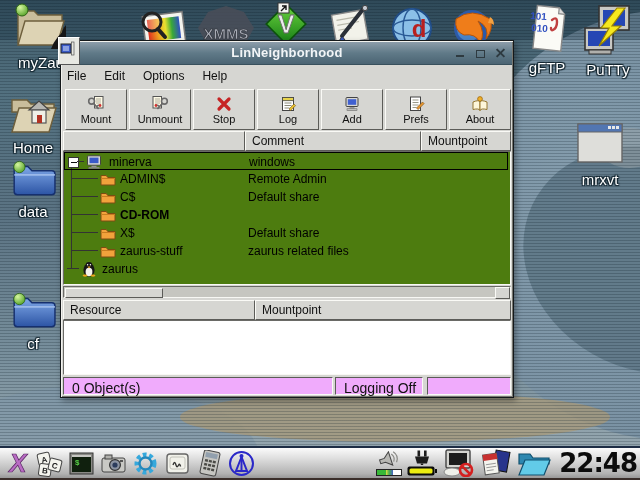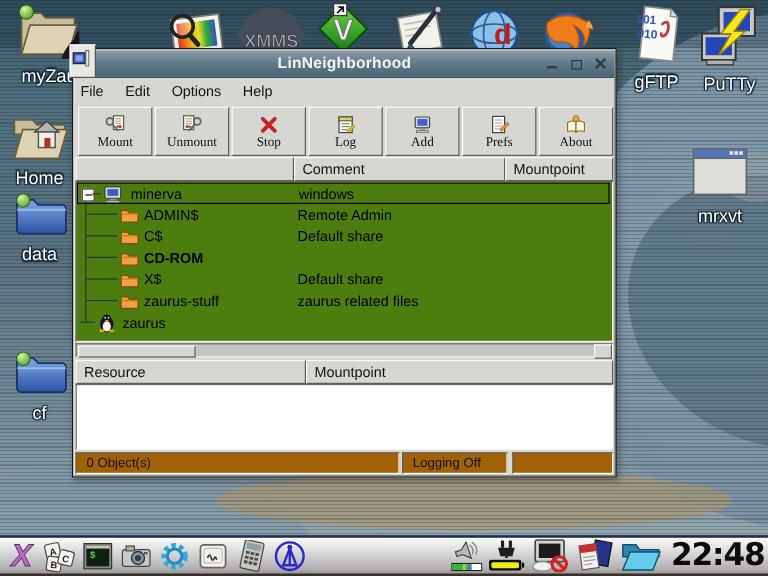--- a/index.html
+++ b/index.html
@@ -44,21 +44,21 @@
   .ctrl-close::before,.ctrl-close::after{content:"";position:absolute;left:0px;top:4.5px;width:11px;height:2px;background:#2e3a40;}
   .ctrl-close::before{transform:rotate(45deg);} .ctrl-close::after{transform:rotate(-45deg);}
   #menubar{position:absolute;left:2px;top:24px;right:2px;height:21px;background:#d6d6d2;
        font-size:12px;color:#111;display:flex;align-items:center;}
   .menu-item{padding:2px 4px;margin-left:10px;}
   .menu-item:first-child{margin-left:0;}
   #toolbar{position:absolute;left:2px;top:46px;right:2px;height:43px;display:flex;}
   .tbtn{width:60px;height:39px;margin:2px 0 0 2px;background:#d6d6d2;
        border:1px solid;border-color:#fafaf6 #5c5c58 #5c5c58 #fafaf6;
        display:flex;flex-direction:column;align-items:center;justify-content:center;gap:1px;}
-  .tbtn .tlab{font-size:11px;color:#111;line-height:11px;font-family:Liberation Serif, serif;}
+  .tbtn .tlab{font-size:11px;color:#111;line-height:11px;}
   .hdr{position:absolute;height:20px;background:#d6d6d2;border:1px solid;
        border-color:#fafaf6 #5c5c58 #5c5c58 #fafaf6;box-sizing:border-box;
        font-size:12px;color:#111;padding:2px 0 0 6px;}
   #treewrap{position:absolute;left:2px;top:110px;width:448px;height:134px;background:#4d7c0f;
        border:1px solid;border-color:#6a6a66 #f8f8f4 #f8f8f4 #6a6a66;box-sizing:border-box;overflow:hidden;}
   .trow{position:absolute;left:0;right:2px;height:18px;font-size:12px;color:#000;}
   .trow.sel{border:1px solid #000;box-sizing:border-box;}
   .tname,.tcomment{position:absolute;top:2px;line-height:14px;white-space:nowrap;}
   .tcomment{left:184px;}
   .vline{position:absolute;left:7px;top:14px;height:103px;width:0;border-left:1px solid #333;}
@@ -66,23 +66,23 @@
   .expander{position:absolute;left:3px;top:4px;width:9px;height:9px;background:#fff;border:1px solid #333;}
   .expander::after{content:"";position:absolute;left:1.5px;top:3.5px;width:6px;height:1px;background:#111;}
   #hscroll{position:absolute;left:2px;top:245px;width:448px;height:12px;background:#c6c6c0;
        border:1px solid;border-color:#6a6a66 #f8f8f4 #f8f8f4 #6a6a66;box-sizing:border-box;}
   #hthumb{position:absolute;left:1px;top:1px;width:96px;height:8px;background:#d6d6d2;
        border:1px solid;border-color:#fafaf6 #5c5c58 #5c5c58 #fafaf6;}
   #hcorner{position:absolute;right:0;top:0;width:13px;height:10px;background:#d6d6d2;
        border:1px solid;border-color:#fafaf6 #5c5c58 #5c5c58 #fafaf6;}
   #mountlist{position:absolute;left:2px;top:279px;width:448px;height:55px;background:#fff;
        border:1px solid;border-color:#6a6a66 #f8f8f4 #f8f8f4 #6a6a66;box-sizing:border-box;}
-  .status{position:absolute;top:336px;height:18px;background:#a16207;
+  .status{position:absolute;top:336px;height:18px;background:#f0abfc;
        border:1px solid;border-color:#5c5c58 #fafaf6 #fafaf6 #5c5c58;box-sizing:border-box;
-       font-size:11px;color:#111;padding:2px 0 0 8px;}
+       font-size:14px;color:#111;padding:2px 0 0 8px;}
   
   #taskbar{position:absolute;left:0;top:446px;width:640px;height:34px;
        background:linear-gradient(180deg,#fbfbfb 0%,#dedede 35%,#b2b2b2 85%,#989898 100%);
        border-top:2px solid #1d2d45;border-bottom:2px solid #3a2e2a;box-sizing:border-box;
        display:flex;align-items:center;}
   #tb-left{display:flex;align-items:center;gap:5px;padding-left:4px;}
   #tb-right{position:absolute;right:3px;top:0;height:30px;display:flex;align-items:center;gap:5px;}
   .tbicon{width:27px;height:27px;display:flex;align-items:center;justify-content:center;}
   .meter-col{display:flex;flex-direction:column;align-items:center;gap:1px;}
   #clock{font-family:"DejaVu Sans",sans-serif;font-size:26px;font-weight:bold;color:#0c0c0c;letter-spacing:-1px;padding-left:2px;}

